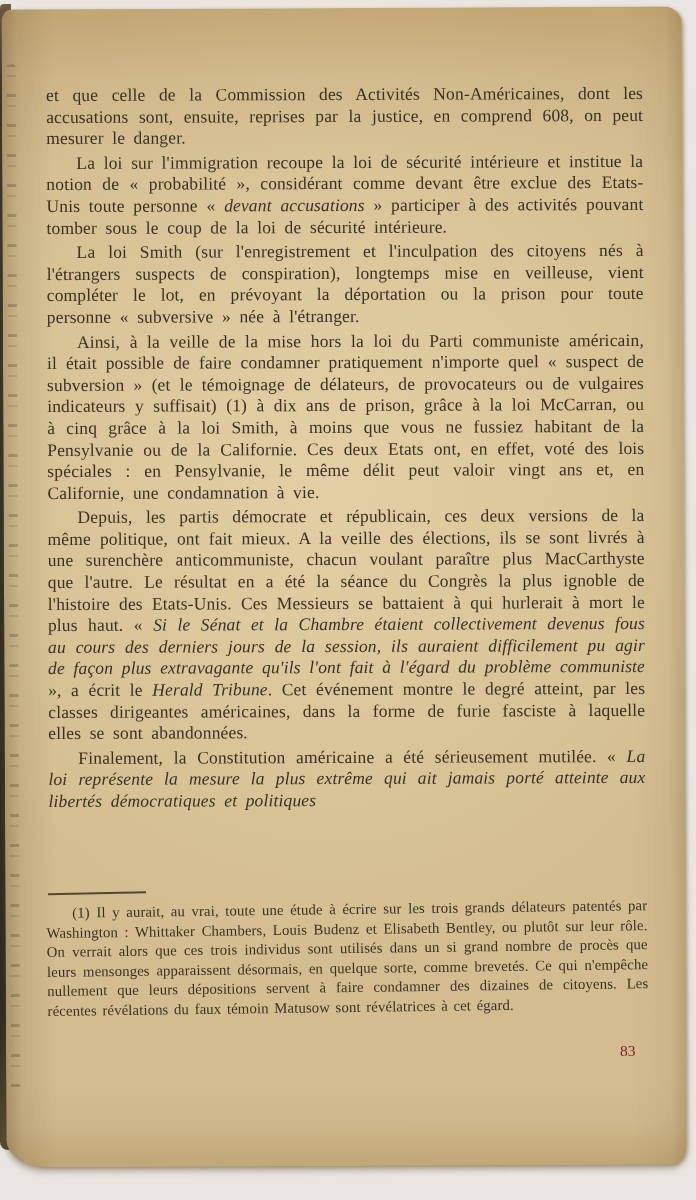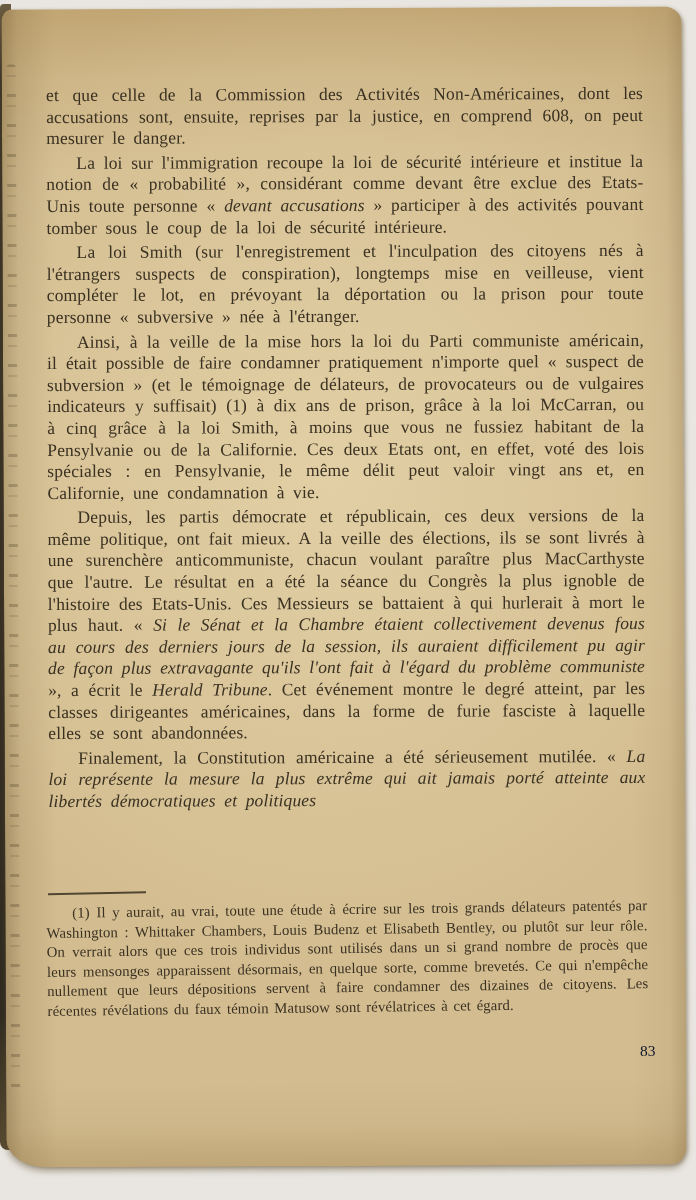--- a/index.html
+++ b/index.html
@@ -100,16 +100,16 @@
     <p><span>Ainsi, à la veille de la mise hors la loi du Parti communiste américain, il était possible de faire condamner pratiquement n'importe quel « suspect de subversion » (et le témoignage de délateurs, de provocateurs ou de vulgaires indicateurs y suffisait) (1) à dix ans de prison, grâce à la loi McCarran, ou à cinq grâce à la loi Smith, à moins que vous ne fussiez habitant de la Pensylvanie ou de la Californie. Ces deux Etats ont, en effet, voté des lois spéciales : en Pensylvanie, le même délit peut valoir vingt ans et, en Californie, une condamnation à vie.</span></p>
     <p><span>Depuis, les partis démocrate et républicain, ces deux versions de la même politique, ont fait mieux. A la veille des élections, ils se sont livrés à une surenchère anticommuniste, chacun voulant paraître plus MacCarthyste que l'autre. Le résultat en a été la séance du Congrès la plus ignoble de l'histoire des Etats-Unis. Ces Messieurs se battaient à qui hurlerait à mort le plus haut. « </span><em>Si le Sénat et la Chambre étaient collectivement devenus fous au cours des derniers jours de la session, ils auraient difficilement pu agir de façon plus extravagante qu'ils l'ont fait à l'égard du problème communiste</em><span> », a écrit le </span><em>Herald Tribune</em><span>. Cet événement montre le degré atteint, par les classes dirigeantes américaines, dans la forme de furie fasciste à laquelle elles se sont abandonnées.</span></p>
     <p><span>Finalement, la Constitution américaine a été sérieusement mutilée. « </span><em>La loi représente la mesure la plus extrême qui ait jamais porté atteinte aux libertés démocratiques et politiques</em></p>
   </div>
 
   <div class="footnote" style="color: rgb(58, 49, 34);">
     <div class="footnote-rule"></div>
     <p><span>(1) Il y aurait, au vrai, toute une étude à écrire sur les trois grands délateurs patentés par Washington : Whittaker Chambers, Louis Budenz et Elisabeth Bentley, ou plutôt sur leur rôle. On verrait alors que ces trois individus sont utilisés dans un si grand nombre de procès que leurs mensonges apparaissent désormais, en quelque sorte, comme brevetés. Ce qui n'empêche nullement que leurs dépositions servent à faire condamner des dizaines de citoyens. Les récentes révélations du faux témoin Matusow sont révélatrices à cet égard.</span></p>
   </div>
 
-  <div class="page-number" style="color: #0f172a; margin-left: 20px;">83</div>
+  <div class="page-number" style="color: #7f1d1d;">83</div>
 
 
 </div>
 
 </body></html>

